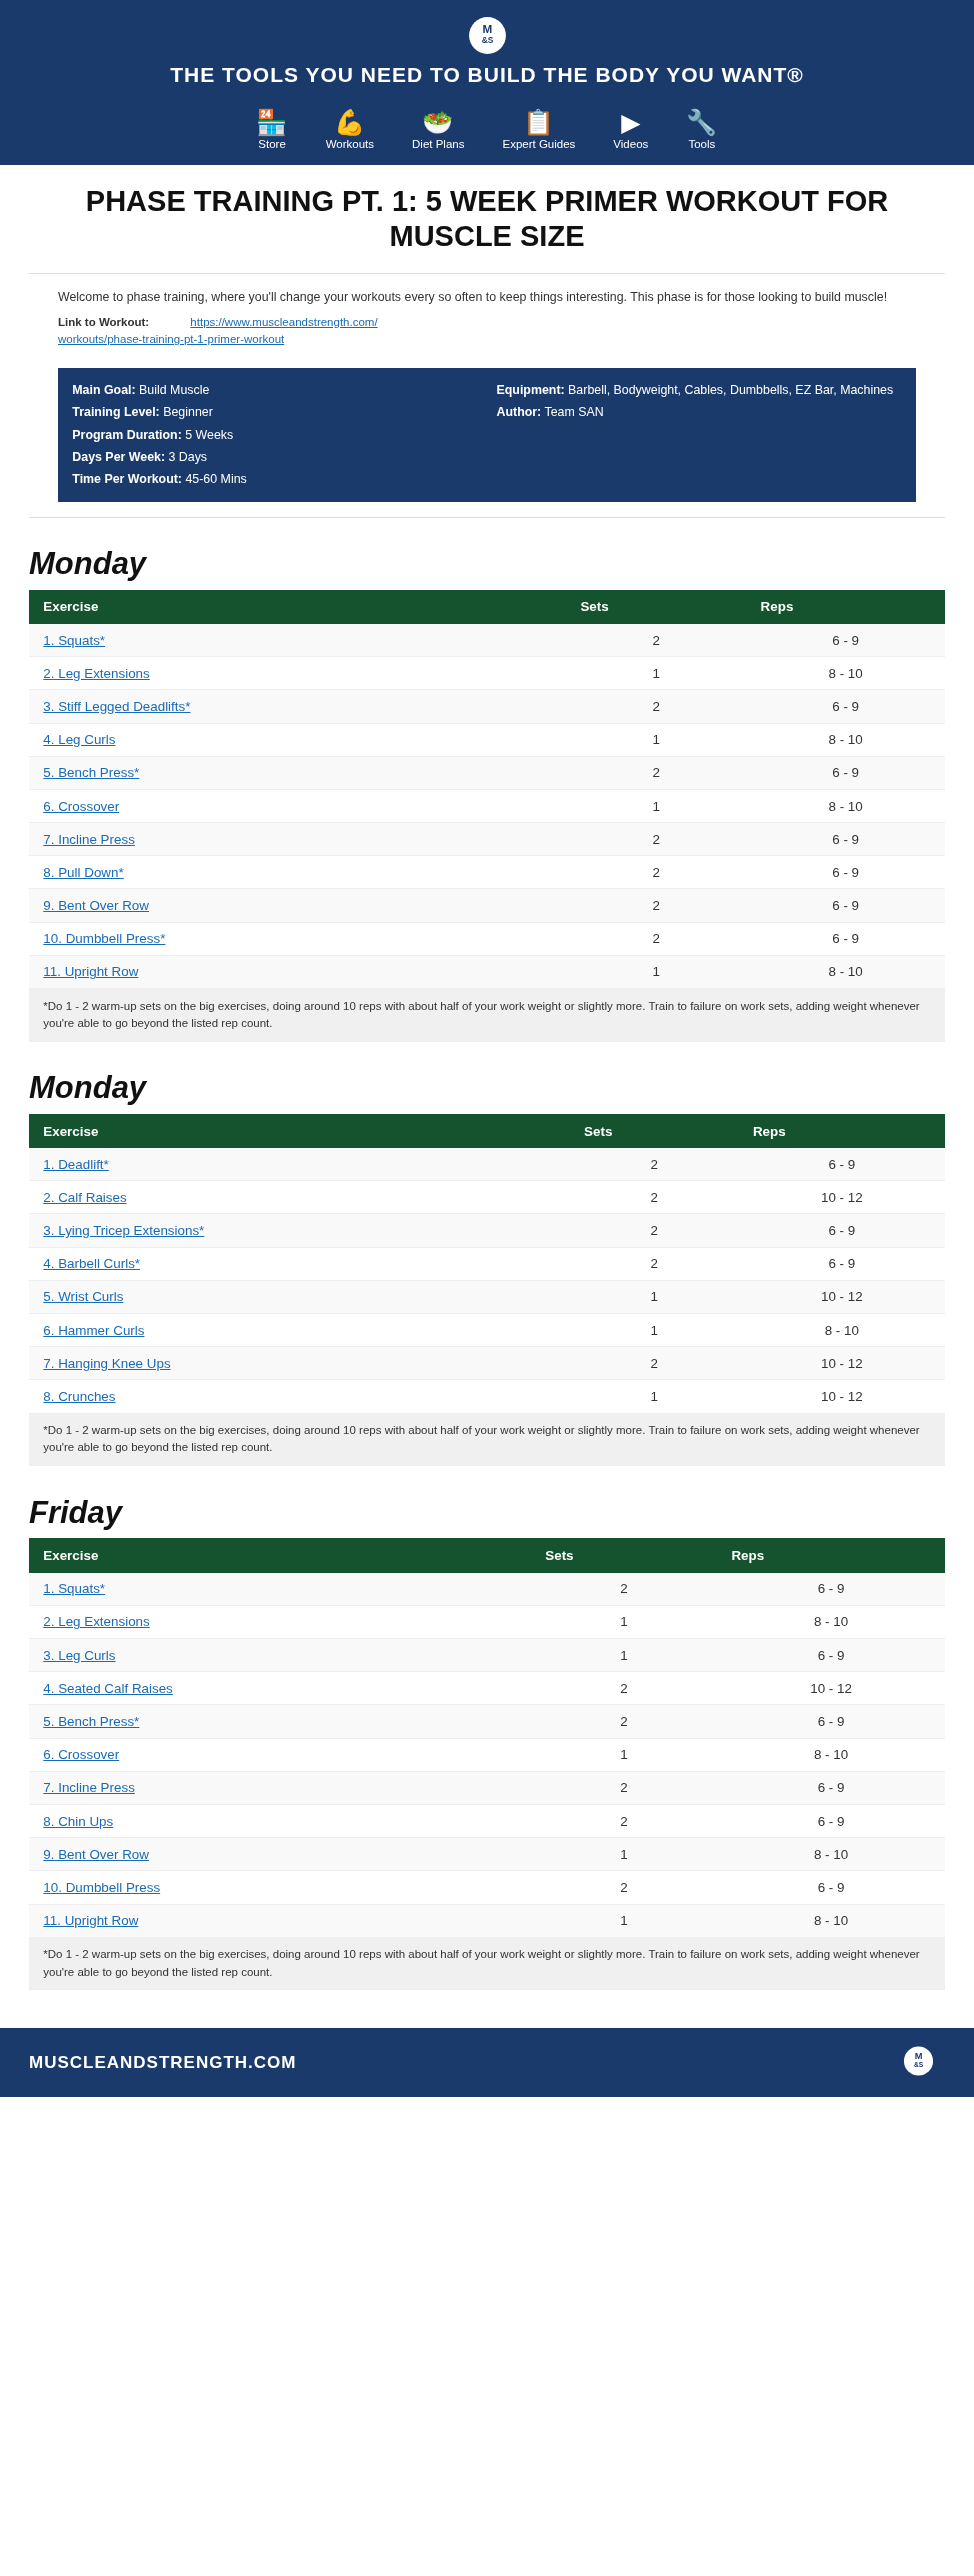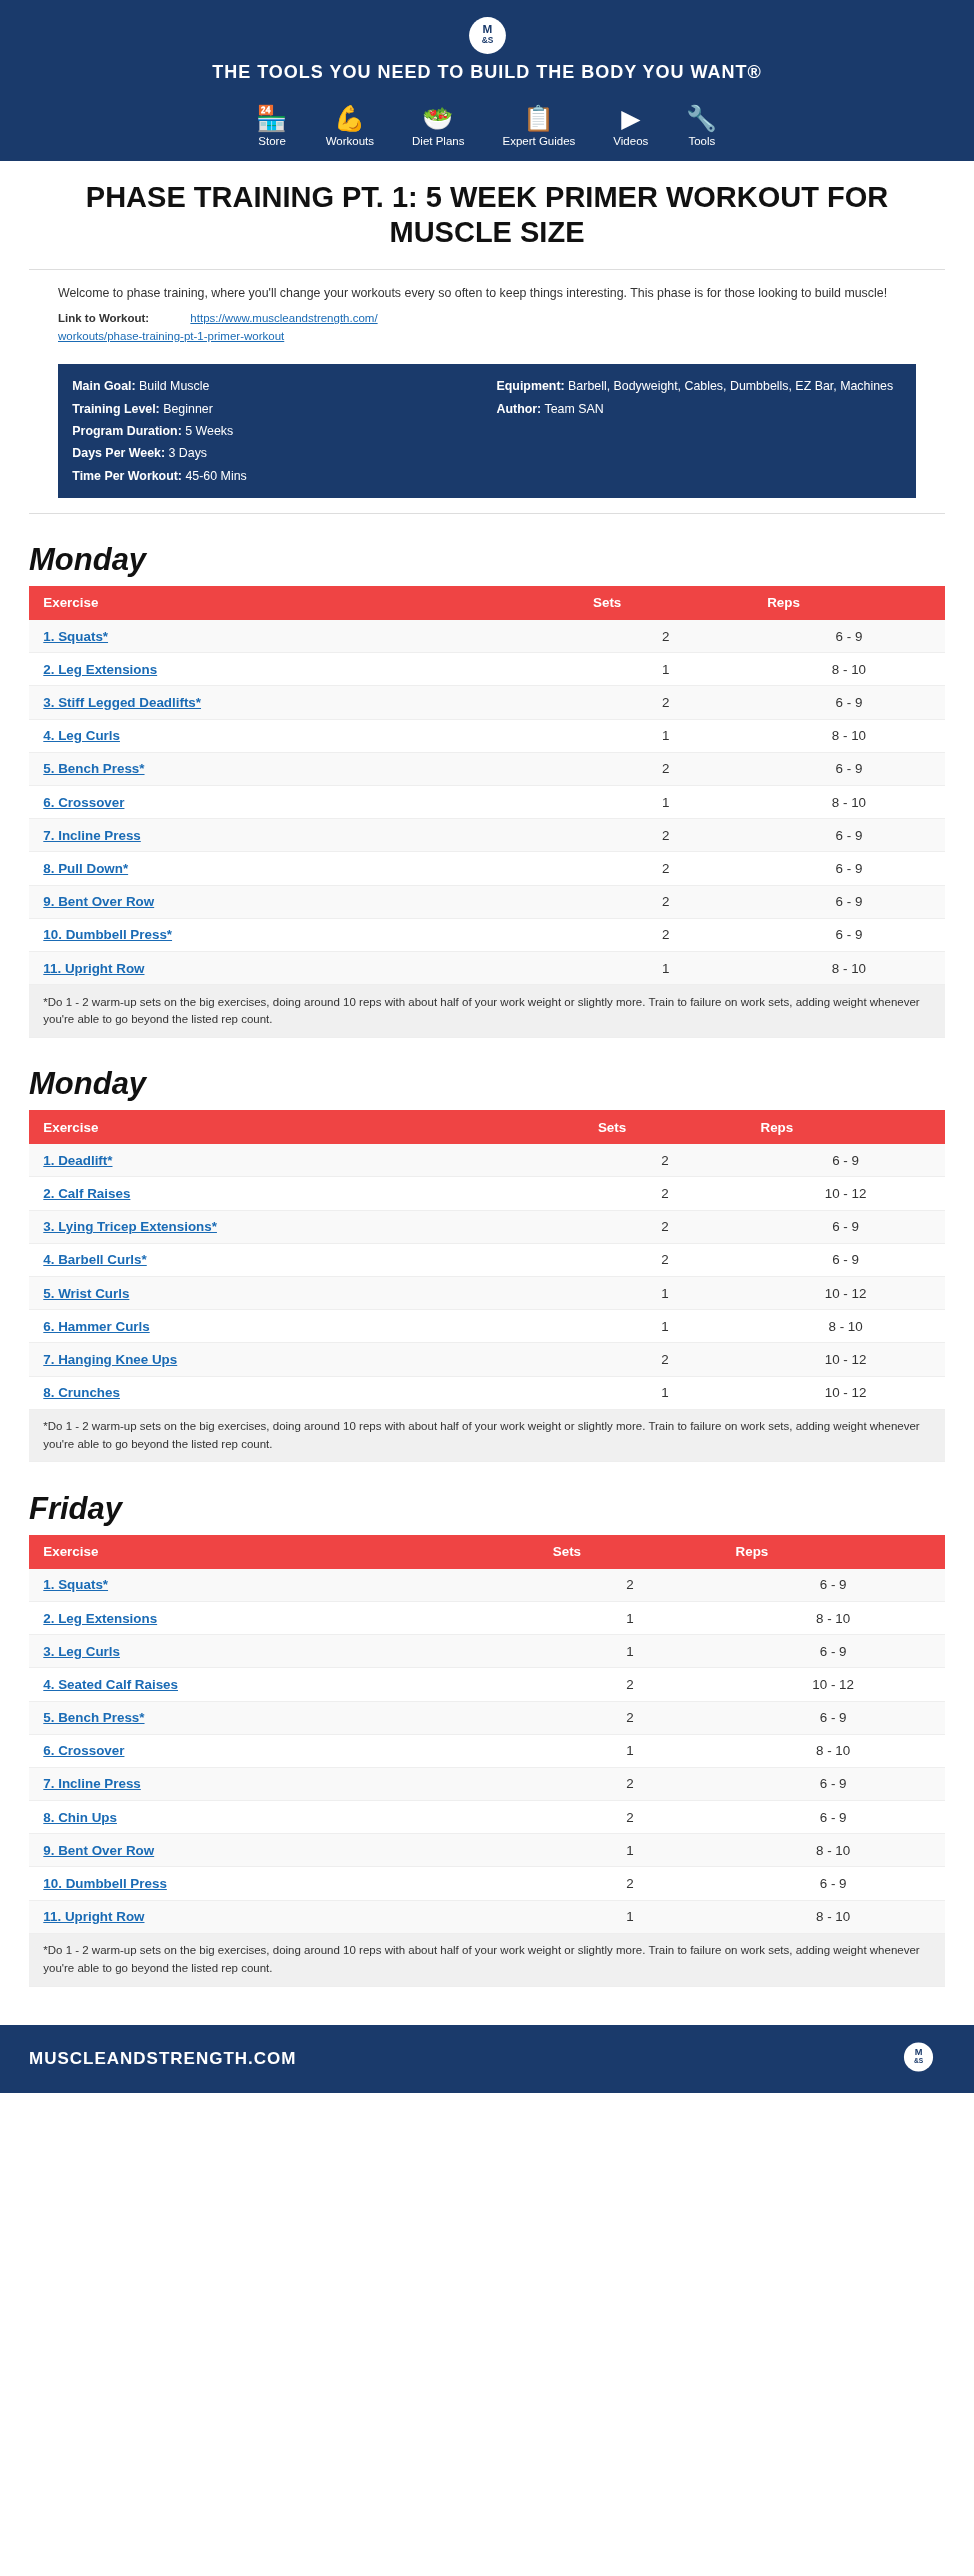--- a/index.html
+++ b/index.html
@@ -6,21 +6,21 @@
     body { font-family: Arial, sans-serif; background: #fff; width: 974px; }
 
     
     .site-header {
       background: #1a3a6b;
       color: white;
       text-align: center;
       padding: 14.3px 19px 9.6px;
     }
     .header-tagline {
-      font-size: 18px;
+      font-size: 21px;
       font-weight: 900;
       letter-spacing: 1px;
       line-height: 1.3;
       margin-bottom: 11.5px;
       text-transform: uppercase;
     }
     .nav-icons {
       display: flex;
       justify-content: center;
       gap: 38px;
@@ -89,28 +89,28 @@
     .day-title {
       font-size: 31px;
       font-weight: 900;
       color: #111;
       font-style: italic;
       margin-bottom: 7.6px;
     }
 
     
     .workout-table { width: 100%; border-collapse: collapse; font-size: 13.4px; }
-    .workout-table thead tr { background: #ef4444; color: white; margin-left: 14px; }
+    .workout-table thead tr { background: #14532d; color: white; margin-left: 14px; }
     .workout-table thead th { padding: 9.6px 14.3px; text-align: left; font-weight: bold; font-size: 13.4px; }
     .workout-table thead th:not(:first-child) { }
     .workout-table tbody tr:nth-child(odd) { background: #f9f9f9; }
     .workout-table tbody tr:nth-child(even) { background: #ffffff; }
     .workout-table tbody td { padding: 8.6px 14.3px; color: #333; border-bottom: 1px solid #eee; }
     .workout-table tbody td:not(:first-child) { text-align: center; }
-    .workout-table td a { color: #1a6bb5; text-decoration: underline; font-weight: bold; }
+    .workout-table td a { color: #1a6bb5; text-decoration: underline; }
     .note-row { background: #f0f0f0 !important; }
     .note-row td { font-size: 11.5px; color: #444; line-height: 1.5; padding: 9.6px 14.3px; }
 
     
     .site-footer {
       background: #1a3a6b;
       color: white;
       display: flex;
       justify-content: space-between;
       align-items: center;

